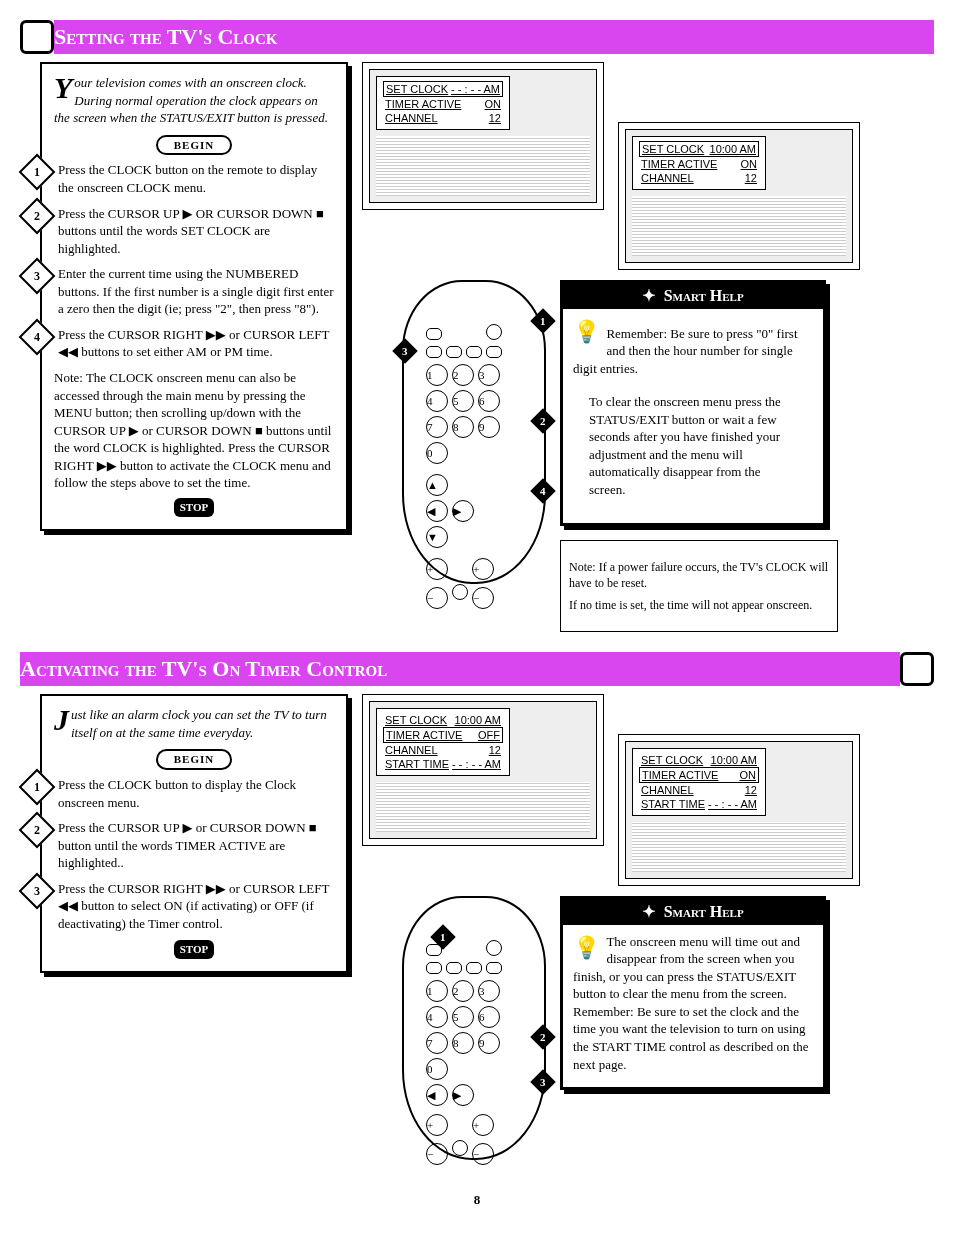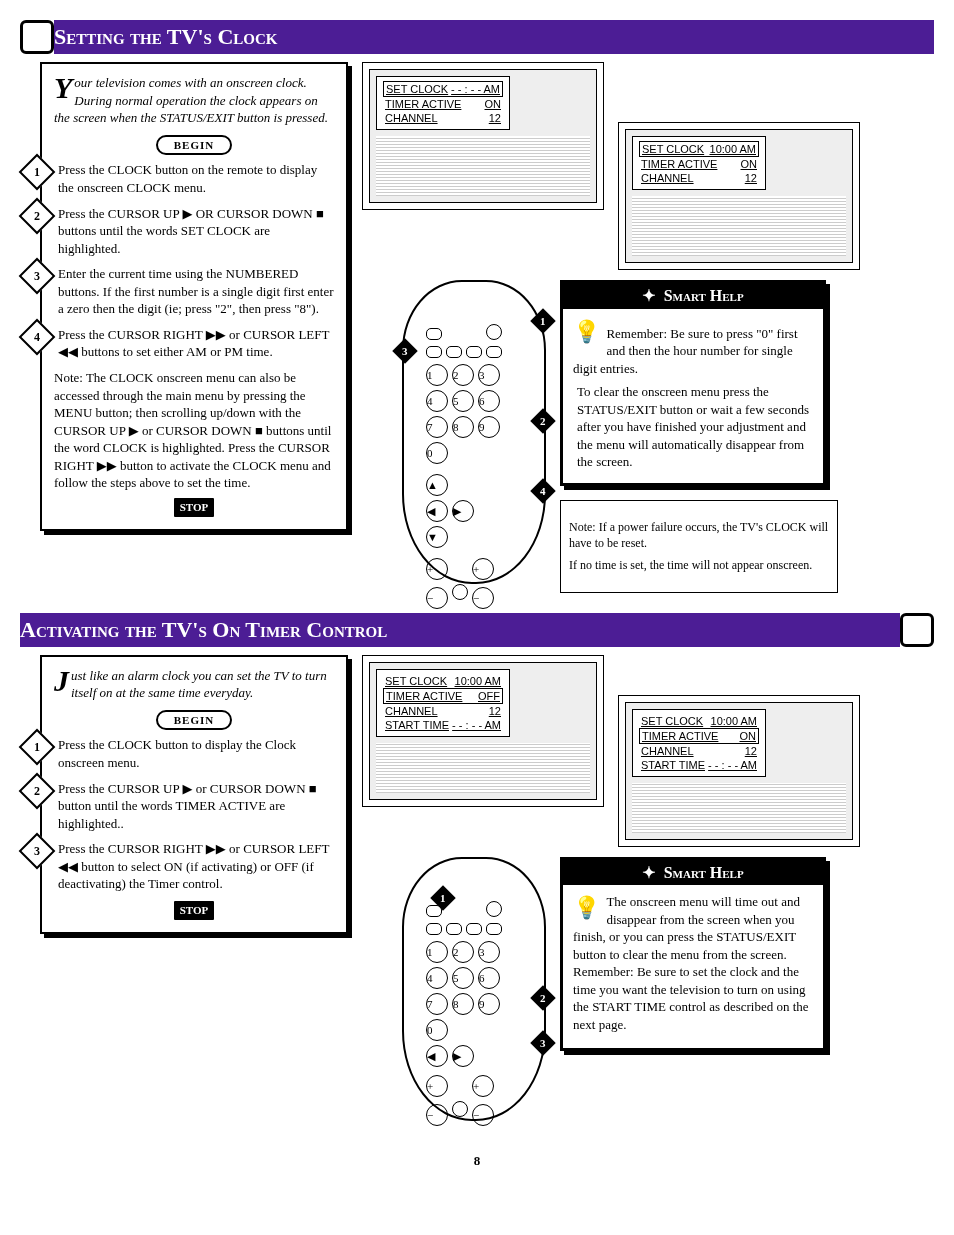--- a/index.html
+++ b/index.html
@@ -3,21 +3,21 @@
 <meta charset="utf-8">
 <style>
   body {
     margin: 0;
     padding: 20px;
     font-family: 'Times New Roman', serif;
     background: #fff;
     width: 914px;
   }
   .section-header {
-    background: #4c1d95;
+    background: #d946ef;
     color: #fff;
     font-variant: small-caps;
     font-weight: bold;
     font-size: 22px;
     padding: 4px 0;
     text-align: center;
     display: flex;
     align-items: center;
   }
   .checkbox-slot {
@@ -61,21 +61,21 @@
   }
   .stop-badge {
     display:block;
     width:40px;
     margin:6px auto 0 auto;
     background:#000;
     color:#fff;
     font-weight:bold;
     font-size:11px;
     text-align:center;
-    border-radius:1px;
+    border-radius:6px;
     padding:2px 0;
   }
   .step { position:relative; margin: 6px 0 8px 0; padding-left:4px;}
   .step-num {
     position:absolute; left:-30px; top:-2px;
     width:22px; height:22px;
     transform: rotate(45deg);
     border:2px solid #000;
     background:#fff;
     display:flex; align-items:center; justify-content:center;
@@ -246,21 +246,21 @@
             <span>4</span>
           </div>
       </div>
 
       <div style="display:flex;flex-direction:column;gap:14px">
         <div class="smart-help">
           <div class="sh-header">✦ &nbsp;<span>Smart Help</span></div>
           <div class="sh-body">
             <div style="float:left;font-size:22px;margin-right:6px">💡</div>
             <p style="margin:8px 0 6px 0">Remember: Be sure to press "0" first and then the hour number for single digit entries.</p>
-            <p style="margin:4px">To clear the onscreen menu press the STATUS/EXIT button or wait a few seconds after you have finished your adjustment and the menu will automatically disappear from the screen.</p>
+            <p style="margin:16px">To clear the onscreen menu press the STATUS/EXIT button or wait a few seconds after you have finished your adjustment and the menu will automatically disappear from the screen.</p>
           </div>
         </div>
         <div class="note-box">
           <p style="margin:0 0 6px 0">Note: If a power failure occurs, the TV's CLOCK will have to be reset.</p>
           <p style="margin:0">If no time is set, the time will not appear onscreen.</p>
         </div>
       </div>
     </div>
   </div>
 </div>

